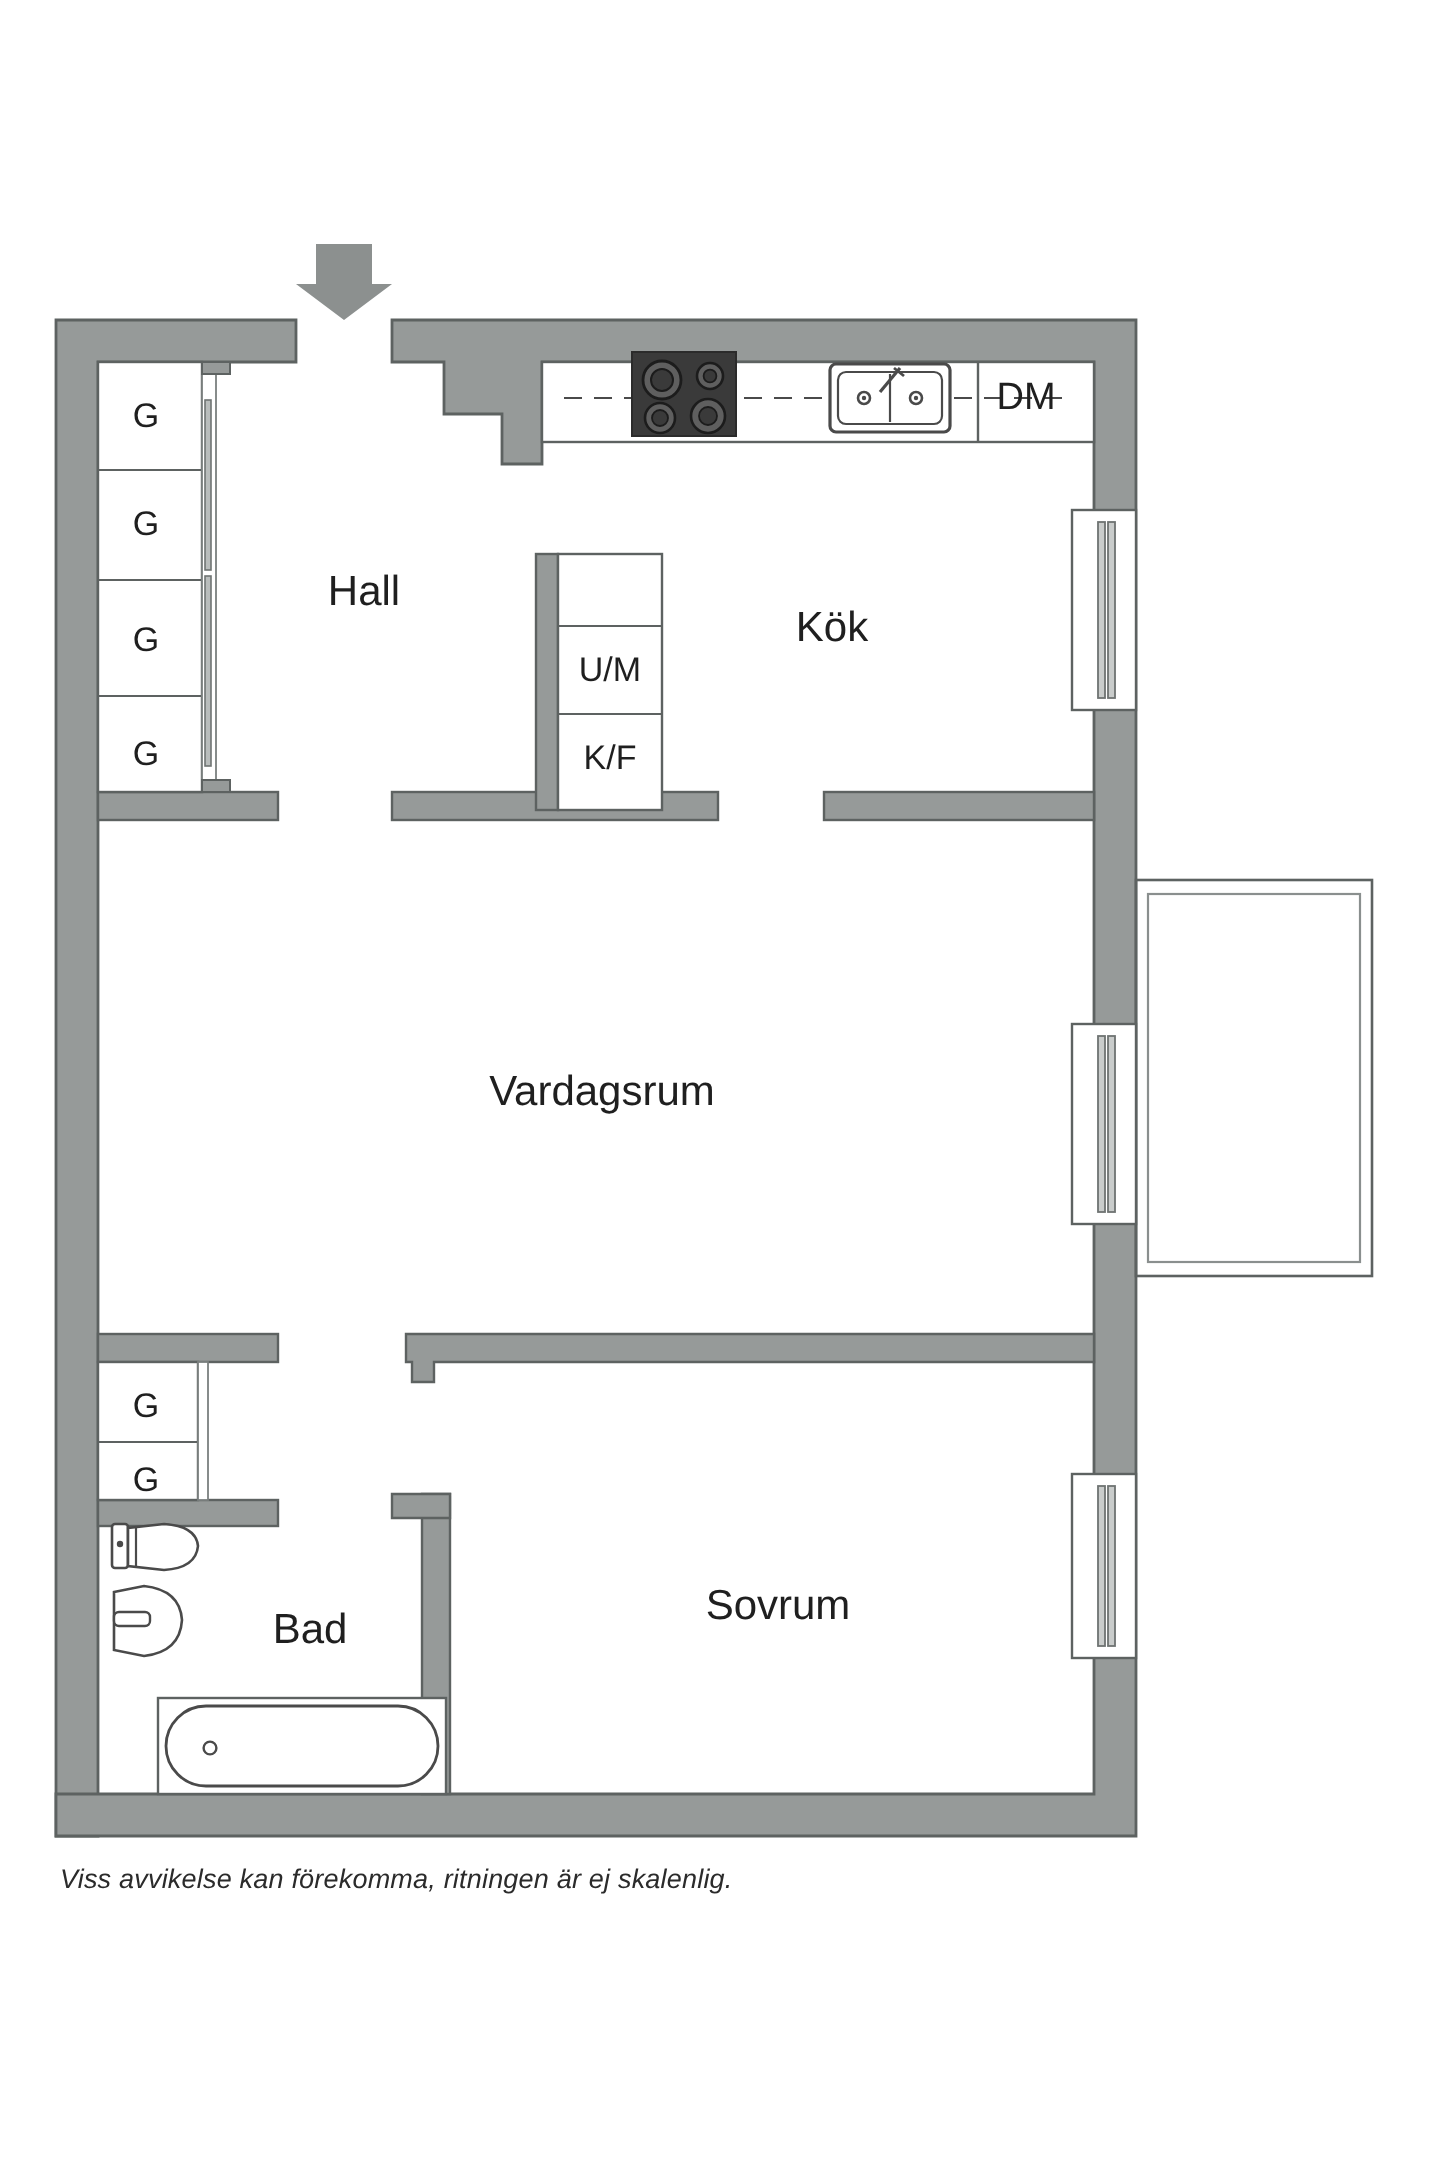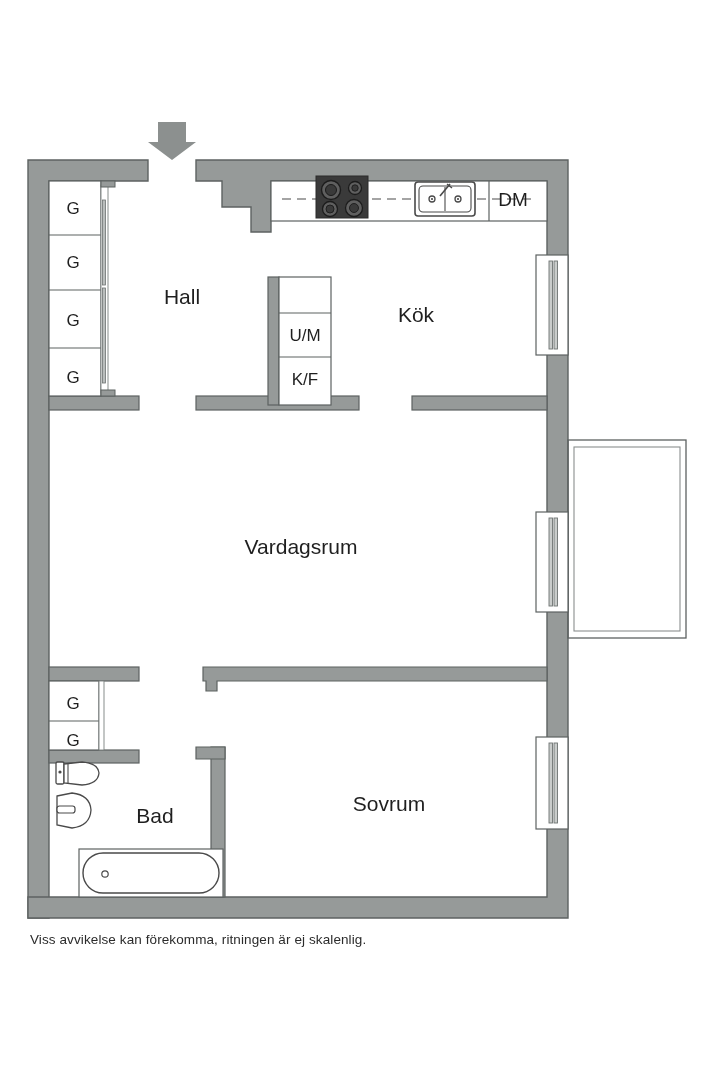--- a/index.html
+++ b/index.html
@@ -51,20 +51,21 @@
   }
   .disclaimer {
     position: absolute;
     left: 30px;
     top: 932px;
     font-family: "Liberation Sans", sans-serif;
     font-size: 13.5px;
     color: #2b2b2b;
     letter-spacing: 0.1px;
     white-space: nowrap;
+    font-style: italic;
   }
 </style>
 </head>
 <body>
 
 <div id="floorplan-page">
 
   <svg id="plan-svg" viewBox="0 0 720 1080">
 
     <g>

